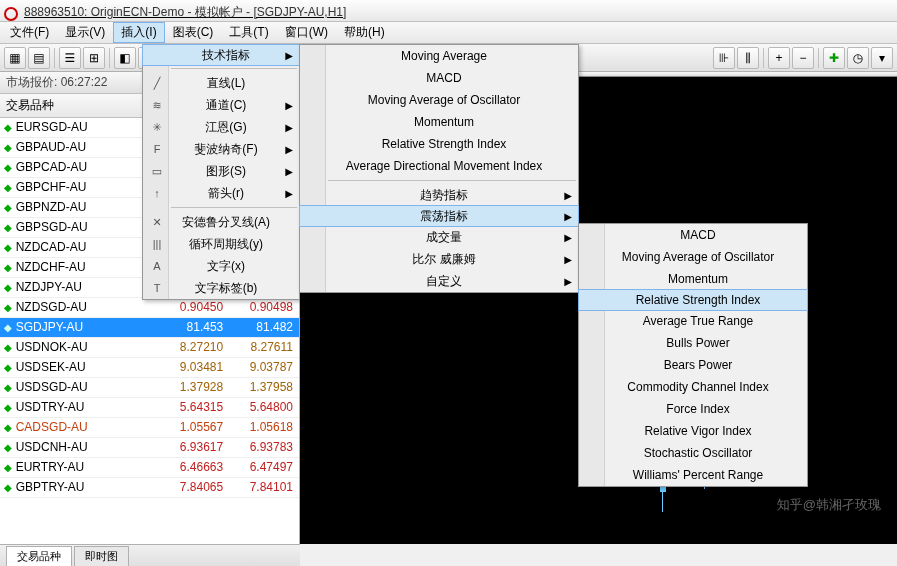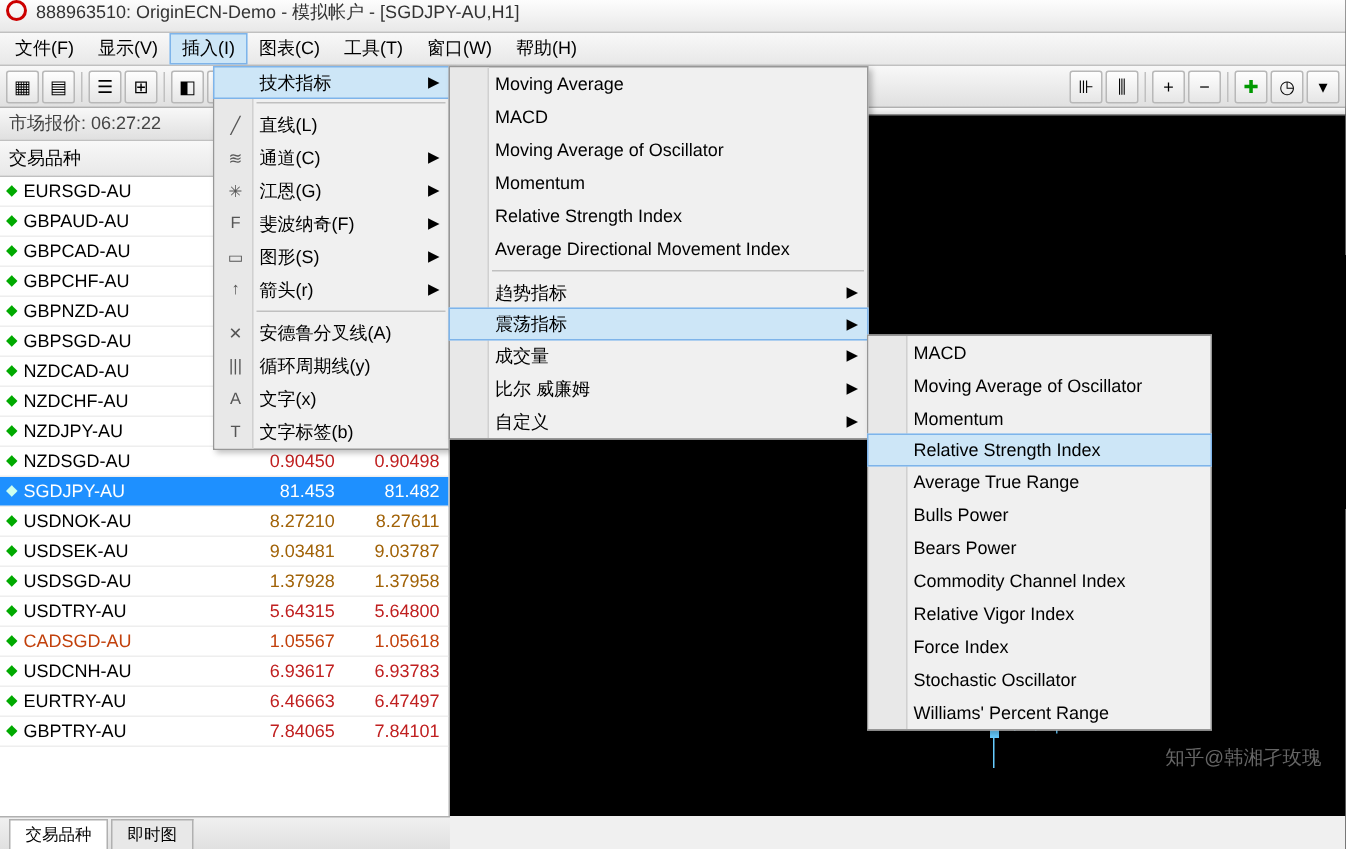--- a/index.html
+++ b/index.html
@@ -1,18 +1,18 @@
 <!DOCTYPE html>
 <html><head>
 <meta charset="utf-8">
 <style>
 * { margin: 0; padding: 0; box-sizing: border-box; font-family: "Microsoft YaHei", Arial, sans-serif; font-size: 12px; }
 body { background: #f0f0f0; width: 897px; height: 566px; overflow: hidden; position: relative; }
 
-.titlebar { background: linear-gradient(#fdfdfd, #e8e8e8); height: 22px; display: flex; align-items: flex-start; padding: 0 4px; border-bottom: 1px solid #c0c0c0; }
+.titlebar { background: linear-gradient(#fdfdfd, #e8e8e8); height: 22px; display: flex; align-items: flex-end; padding: 0 4px; border-bottom: 1px solid #c0c0c0; text-decoration: underline; }
 .titlebar .app-icon { width: 14px; height: 14px; border-radius: 50%; border: 2px solid #c00; margin-right: 6px; }
 .titlebar .title { color: #333; }
 
 .menubar { background: linear-gradient(#f8f8f8, #e8e8e8); height: 22px; display: flex; align-items: center; padding: 0 2px; border-bottom: 1px solid #c0c0c0; }
 .menubar .mitem { padding: 19px 8px; cursor: default; }
 .menubar .mitem.active { background: #cde6f7; border: 1px solid #7eb4ea; padding: 1px 7px; }
 
 .toolbar { background: linear-gradient(#f8f8f8, #e0e0e0); height: 28px; display: flex; align-items: center; padding: 2px 4px; border-bottom: 1px solid #b0b0b0; gap: 2px; }
 .tb-btn { width: 22px; height: 22px; border: 1px solid #b8b8b8; background: linear-gradient(#fefefe,#e6e6e6); display: flex; align-items: center; justify-content: center; border-radius: 2px; }
 .tb-sep { width: 1px; height: 20px; background: #c0c0c0; margin: 0 2px; }
@@ -40,21 +40,21 @@
 .mrow .gray { color: #c2410c; }
 
 .chart-area { flex: 1; background: #000; position: relative; }
 .chart-header { background: linear-gradient(#f8f8f8,#e0e0e0); color: #333; font-size: 11px; padding: 2px 6px; border-bottom: 1px solid #888; }
 
 .tabs-bottom { position: absolute; left: 0; bottom: 0; height: 22px; background: linear-gradient(#f0f0f0,#e0e0e0); display: flex; align-items: center; padding: 0 6px; border-top: 1px solid #b0b0b0; width: 300px; }
 .tab-b { padding: 2px 10px; border: 1px solid #b0b0b0; border-bottom: none; background: #fff; margin-right: 2px; font-size: 11px; }
 .tab-b.inactive { background: #e8e8e8; }
 
 .dropdown { position: absolute; background: #f0f0f0; border: 1px solid #979797; box-shadow: 2px 2px 4px rgba(0,0,0,.25); }
-.dd-item { display: flex; align-items: center; height: 22px; padding: 0 20px 0 30px; position: relative; cursor: default; white-space: nowrap; }
+.dd-item { display: flex; align-items: center; height: 22px; padding: 0 20px 0 30px; position: relative; cursor: default; white-space: nowrap; justify-content: center; }
 .dd-item.hl { background: #cde6f7; border: 1px solid #7eb4ea; margin: -1px; }
 .dd-item .arrow-r { position: absolute; right: 6px; font-size: 10px; }
 .dd-item .ico { position: absolute; left: 6px; width: 16px; text-align: center; color: #555; font-size: 11px; }
 .dd-sep { height: 1px; background: #c0c0c0; margin: 3px 2px 3px 28px; }
 .dd-gutter { position: absolute; left: 0; top: 0; bottom: 0; width: 26px; background: #e8e8e8; border-right: 1px solid #d0d0d0; }
 
 #menu-insert { left: 142px; top: 44px; width: 158px; }
 #menu-tech { left: 299px; top: 44px; width: 280px; }
 #menu-osc { left: 578px; top: 223px; width: 230px; }
 
@@ -429,24 +429,24 @@
     <div class="dd-item">
       <span>Bulls Power</span>
     </div>
     <div class="dd-item">
       <span>Bears Power</span>
     </div>
     <div class="dd-item">
       <span>Commodity Channel Index</span>
     </div>
     <div class="dd-item">
+      <span>Force Index</span>
+    </div>
+    <div class="dd-item">
       <span>Relative Vigor Index</span>
     </div>
     <div class="dd-item">
-      <span>Force Index</span>
-    </div>
-    <div class="dd-item">
       <span>Stochastic Oscillator</span>
     </div>
     <div class="dd-item">
       <span>Williams' Percent Range</span>
     </div>
   </div>
 
 </body></html>

